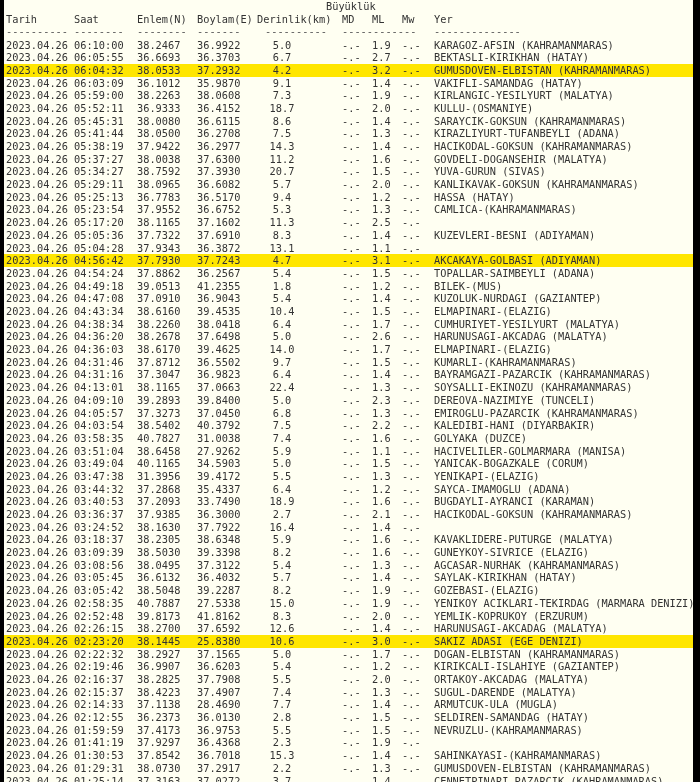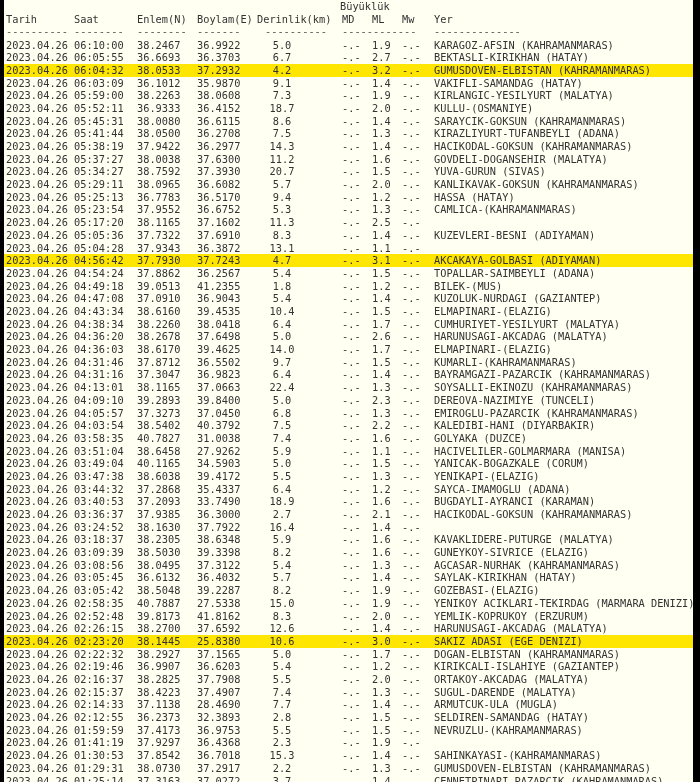--- a/index.html
+++ b/index.html
@@ -23,21 +23,21 @@
   .c.mw { left:398px;text-align:center; }
   .c.yer { left:430px; }
   .hdr { color:#333; }
   .dash { color:#555; }
 </style>
 </head>
 <body>
 
 <div class="page">
   <div class="line hdr" style="top:0px;">
-    <span class="c" style="left:336px;">Büyüklük</span>
+    <span class="c" style="left:322px;">Büyüklük</span>
   </div>
   <div class="line hdr" style="top:13px;">
     <span class="c tarih">Tarih</span>
     <span class="c saat">Saat</span>
     <span class="c enlem">Enlem(N)</span>
     <span class="c boylam">Boylam(E)</span>
     <span class="c" style="left:253px;">Derinlik(km)</span>
     <span class="c md">MD</span>
     <span class="c ml">ML</span>
     <span class="c mw">Mw</span>
@@ -80,39 +80,39 @@
       <div class="line" style="top: 343.06px;"><span class="c tarih">2023.04.26</span><span class="c saat">04:36:03</span><span class="c enlem">38.6170</span><span class="c boylam">39.4625</span><span class="c derin">14.0</span><span class="c md">-.-</span><span class="c ml">1.7</span><span class="c mw">-.-</span><span class="c yer">ELMAPINARI-(ELAZIG)</span></div>
       <div class="line" style="top: 355.75px;"><span class="c tarih">2023.04.26</span><span class="c saat">04:31:46</span><span class="c enlem">37.8712</span><span class="c boylam">36.5502</span><span class="c derin">9.7</span><span class="c md">-.-</span><span class="c ml">1.5</span><span class="c mw">-.-</span><span class="c yer">KUMARLI-(KAHRAMANMARAS)</span></div>
       <div class="line" style="top: 368.44px;"><span class="c tarih">2023.04.26</span><span class="c saat">04:31:16</span><span class="c enlem">37.3047</span><span class="c boylam">36.9823</span><span class="c derin">6.4</span><span class="c md">-.-</span><span class="c ml">1.4</span><span class="c mw">-.-</span><span class="c yer">BAYRAMGAZI-PAZARCIK (KAHRAMANMARAS)</span></div>
       <div class="line" style="top: 381.13px;"><span class="c tarih">2023.04.26</span><span class="c saat">04:13:01</span><span class="c enlem">38.1165</span><span class="c boylam">37.0663</span><span class="c derin">22.4</span><span class="c md">-.-</span><span class="c ml">1.3</span><span class="c mw">-.-</span><span class="c yer">SOYSALLI-EKINOZU (KAHRAMANMARAS)</span></div>
       <div class="line" style="top: 393.82px;"><span class="c tarih">2023.04.26</span><span class="c saat">04:09:10</span><span class="c enlem">39.2893</span><span class="c boylam">39.8400</span><span class="c derin">5.0</span><span class="c md">-.-</span><span class="c ml">2.3</span><span class="c mw">-.-</span><span class="c yer">DEREOVA-NAZIMIYE (TUNCELI)</span></div>
       <div class="line" style="top: 406.51px;"><span class="c tarih">2023.04.26</span><span class="c saat">04:05:57</span><span class="c enlem">37.3273</span><span class="c boylam">37.0450</span><span class="c derin">6.8</span><span class="c md">-.-</span><span class="c ml">1.3</span><span class="c mw">-.-</span><span class="c yer">EMIROGLU-PAZARCIK (KAHRAMANMARAS)</span></div>
       <div class="line" style="top: 419.2px;"><span class="c tarih">2023.04.26</span><span class="c saat">04:03:54</span><span class="c enlem">38.5402</span><span class="c boylam">40.3792</span><span class="c derin">7.5</span><span class="c md">-.-</span><span class="c ml">2.2</span><span class="c mw">-.-</span><span class="c yer">KALEDIBI-HANI (DIYARBAKIR)</span></div>
       <div class="line" style="top: 431.89px;"><span class="c tarih">2023.04.26</span><span class="c saat">03:58:35</span><span class="c enlem">40.7827</span><span class="c boylam">31.0038</span><span class="c derin">7.4</span><span class="c md">-.-</span><span class="c ml">1.6</span><span class="c mw">-.-</span><span class="c yer">GOLYAKA (DUZCE)</span></div>
       <div class="line" style="top: 444.58px;"><span class="c tarih">2023.04.26</span><span class="c saat">03:51:04</span><span class="c enlem">38.6458</span><span class="c boylam">27.9262</span><span class="c derin">5.9</span><span class="c md">-.-</span><span class="c ml">1.1</span><span class="c mw">-.-</span><span class="c yer">HACIVELILER-GOLMARMARA (MANISA)</span></div>
       <div class="line" style="top: 457.27px;"><span class="c tarih">2023.04.26</span><span class="c saat">03:49:04</span><span class="c enlem">40.1165</span><span class="c boylam">34.5903</span><span class="c derin">5.0</span><span class="c md">-.-</span><span class="c ml">1.5</span><span class="c mw">-.-</span><span class="c yer">YANICAK-BOGAZKALE (CORUM)</span></div>
-      <div class="line" style="top: 469.96px;"><span class="c tarih">2023.04.26</span><span class="c saat">03:47:38</span><span class="c enlem">38.6038</span><span class="c boylam">39.4172</span><span class="c derin">5.5</span><span class="c md">-.-</span><span class="c ml">1.3</span><span class="c mw">-.-</span><span class="c yer">YENIKAPI-(ELAZIG)</span></div>
+      <div class="line" style="top: 469.96px;"><span class="c tarih">2023.04.26</span><span class="c saat">03:47:38</span><span class="c enlem">31.3956</span><span class="c boylam">39.4172</span><span class="c derin">5.5</span><span class="c md">-.-</span><span class="c ml">1.3</span><span class="c mw">-.-</span><span class="c yer">YENIKAPI-(ELAZIG)</span></div>
       <div class="line" style="top: 482.65px;"><span class="c tarih">2023.04.26</span><span class="c saat">03:44:32</span><span class="c enlem">37.2868</span><span class="c boylam">35.4337</span><span class="c derin">6.4</span><span class="c md">-.-</span><span class="c ml">1.2</span><span class="c mw">-.-</span><span class="c yer">SAYCA-IMAMOGLU (ADANA)</span></div>
       <div class="line" style="top: 495.34px;"><span class="c tarih">2023.04.26</span><span class="c saat">03:40:53</span><span class="c enlem">37.2093</span><span class="c boylam">33.7490</span><span class="c derin">18.9</span><span class="c md">-.-</span><span class="c ml">1.6</span><span class="c mw">-.-</span><span class="c yer">BUGDAYLI-AYRANCI (KARAMAN)</span></div>
       <div class="line" style="top: 508.03px;"><span class="c tarih">2023.04.26</span><span class="c saat">03:36:37</span><span class="c enlem">37.9385</span><span class="c boylam">36.3000</span><span class="c derin">2.7</span><span class="c md">-.-</span><span class="c ml">2.1</span><span class="c mw">-.-</span><span class="c yer">HACIKODAL-GOKSUN (KAHRAMANMARAS)</span></div>
       <div class="line" style="top: 520.72px;"><span class="c tarih">2023.04.26</span><span class="c saat">03:24:52</span><span class="c enlem">38.1630</span><span class="c boylam">37.7922</span><span class="c derin">16.4</span><span class="c md">-.-</span><span class="c ml">1.4</span><span class="c mw">-.-</span></div>
       <div class="line" style="top: 533.41px;"><span class="c tarih">2023.04.26</span><span class="c saat">03:18:37</span><span class="c enlem">38.2305</span><span class="c boylam">38.6348</span><span class="c derin">5.9</span><span class="c md">-.-</span><span class="c ml">1.6</span><span class="c mw">-.-</span><span class="c yer">KAVAKLIDERE-PUTURGE (MALATYA)</span></div>
       <div class="line" style="top: 546.1px;"><span class="c tarih">2023.04.26</span><span class="c saat">03:09:39</span><span class="c enlem">38.5030</span><span class="c boylam">39.3398</span><span class="c derin">8.2</span><span class="c md">-.-</span><span class="c ml">1.6</span><span class="c mw">-.-</span><span class="c yer">GUNEYKOY-SIVRICE (ELAZIG)</span></div>
       <div class="line" style="top: 558.79px;"><span class="c tarih">2023.04.26</span><span class="c saat">03:08:56</span><span class="c enlem">38.0495</span><span class="c boylam">37.3122</span><span class="c derin">5.4</span><span class="c md">-.-</span><span class="c ml">1.3</span><span class="c mw">-.-</span><span class="c yer">AGCASAR-NURHAK (KAHRAMANMARAS)</span></div>
       <div class="line" style="top: 571.48px;"><span class="c tarih">2023.04.26</span><span class="c saat">03:05:45</span><span class="c enlem">36.6132</span><span class="c boylam">36.4032</span><span class="c derin">5.7</span><span class="c md">-.-</span><span class="c ml">1.4</span><span class="c mw">-.-</span><span class="c yer">SAYLAK-KIRIKHAN (HATAY)</span></div>
       <div class="line" style="top: 584.17px;"><span class="c tarih">2023.04.26</span><span class="c saat">03:05:42</span><span class="c enlem">38.5048</span><span class="c boylam">39.2287</span><span class="c derin">8.2</span><span class="c md">-.-</span><span class="c ml">1.9</span><span class="c mw">-.-</span><span class="c yer">GOZEBASI-(ELAZIG)</span></div>
       <div class="line" style="top: 596.86px;"><span class="c tarih">2023.04.26</span><span class="c saat">02:58:35</span><span class="c enlem">40.7887</span><span class="c boylam">27.5338</span><span class="c derin">15.0</span><span class="c md">-.-</span><span class="c ml">1.9</span><span class="c mw">-.-</span><span class="c yer">YENIKOY ACIKLARI-TEKIRDAG (MARMARA DENIZI)</span></div>
       <div class="line" style="top: 609.55px;"><span class="c tarih">2023.04.26</span><span class="c saat">02:52:48</span><span class="c enlem">39.8173</span><span class="c boylam">41.8162</span><span class="c derin">8.3</span><span class="c md">-.-</span><span class="c ml">2.0</span><span class="c mw">-.-</span><span class="c yer">YEMLIK-KOPRUKOY (ERZURUM)</span></div>
       <div class="line" style="top: 622.24px;"><span class="c tarih">2023.04.26</span><span class="c saat">02:26:15</span><span class="c enlem">38.2700</span><span class="c boylam">37.6592</span><span class="c derin">12.6</span><span class="c md">-.-</span><span class="c ml">1.4</span><span class="c mw">-.-</span><span class="c yer">HARUNUSAGI-AKCADAG (MALATYA)</span></div>
       <div class="line hl" style="top: 634.93px;"><span class="c tarih">2023.04.26</span><span class="c saat">02:23:20</span><span class="c enlem">38.1445</span><span class="c boylam">25.8380</span><span class="c derin">10.6</span><span class="c md">-.-</span><span class="c ml">3.0</span><span class="c mw">-.-</span><span class="c yer">SAKIZ ADASI (EGE DENIZI)</span></div>
       <div class="line" style="top: 647.62px;"><span class="c tarih">2023.04.26</span><span class="c saat">02:22:32</span><span class="c enlem">38.2927</span><span class="c boylam">37.1565</span><span class="c derin">5.0</span><span class="c md">-.-</span><span class="c ml">1.7</span><span class="c mw">-.-</span><span class="c yer">DOGAN-ELBISTAN (KAHRAMANMARAS)</span></div>
       <div class="line" style="top: 660.31px;"><span class="c tarih">2023.04.26</span><span class="c saat">02:19:46</span><span class="c enlem">36.9907</span><span class="c boylam">36.6203</span><span class="c derin">5.4</span><span class="c md">-.-</span><span class="c ml">1.2</span><span class="c mw">-.-</span><span class="c yer">KIRIKCALI-ISLAHIYE (GAZIANTEP)</span></div>
       <div class="line" style="top: 673px;"><span class="c tarih">2023.04.26</span><span class="c saat">02:16:37</span><span class="c enlem">38.2825</span><span class="c boylam">37.7908</span><span class="c derin">5.5</span><span class="c md">-.-</span><span class="c ml">2.0</span><span class="c mw">-.-</span><span class="c yer">ORTAKOY-AKCADAG (MALATYA)</span></div>
       <div class="line" style="top: 685.69px;"><span class="c tarih">2023.04.26</span><span class="c saat">02:15:37</span><span class="c enlem">38.4223</span><span class="c boylam">37.4907</span><span class="c derin">7.4</span><span class="c md">-.-</span><span class="c ml">1.3</span><span class="c mw">-.-</span><span class="c yer">SUGUL-DARENDE (MALATYA)</span></div>
       <div class="line" style="top: 698.38px;"><span class="c tarih">2023.04.26</span><span class="c saat">02:14:33</span><span class="c enlem">37.1138</span><span class="c boylam">28.4690</span><span class="c derin">7.7</span><span class="c md">-.-</span><span class="c ml">1.4</span><span class="c mw">-.-</span><span class="c yer">ARMUTCUK-ULA (MUGLA)</span></div>
-      <div class="line" style="top: 711.07px;"><span class="c tarih">2023.04.26</span><span class="c saat">02:12:55</span><span class="c enlem">36.2373</span><span class="c boylam">32.3893</span><span class="c derin">2.8</span><span class="c md">-.-</span><span class="c ml">1.5</span><span class="c mw">-.-</span><span class="c yer">SELDIREN-SAMANDAG (HATAY)</span></div>
+      <div class="line" style="top: 711.07px;"><span class="c tarih">2023.04.26</span><span class="c saat">02:12:55</span><span class="c enlem">36.2373</span><span class="c boylam">36.0130</span><span class="c derin">2.8</span><span class="c md">-.-</span><span class="c ml">1.5</span><span class="c mw">-.-</span><span class="c yer">SELDIREN-SAMANDAG (HATAY)</span></div>
       <div class="line" style="top: 723.76px;"><span class="c tarih">2023.04.26</span><span class="c saat">01:59:59</span><span class="c enlem">37.4173</span><span class="c boylam">36.9753</span><span class="c derin">5.5</span><span class="c md">-.-</span><span class="c ml">1.5</span><span class="c mw">-.-</span><span class="c yer">NEVRUZLU-(KAHRAMANMARAS)</span></div>
       <div class="line" style="top: 736.45px;"><span class="c tarih">2023.04.26</span><span class="c saat">01:41:19</span><span class="c enlem">37.9297</span><span class="c boylam">36.4368</span><span class="c derin">2.3</span><span class="c md">-.-</span><span class="c ml">1.9</span><span class="c mw">-.-</span></div>
       <div class="line" style="top: 749.14px;"><span class="c tarih">2023.04.26</span><span class="c saat">01:30:53</span><span class="c enlem">37.8542</span><span class="c boylam">36.7018</span><span class="c derin">15.3</span><span class="c md">-.-</span><span class="c ml">1.4</span><span class="c mw">-.-</span><span class="c yer">SAHINKAYASI-(KAHRAMANMARAS)</span></div>
       <div class="line" style="top: 761.83px;"><span class="c tarih">2023.04.26</span><span class="c saat">01:29:31</span><span class="c enlem">38.0730</span><span class="c boylam">37.2917</span><span class="c derin">2.2</span><span class="c md">-.-</span><span class="c ml">1.3</span><span class="c mw">-.-</span><span class="c yer">GUMUSDOVEN-ELBISTAN (KAHRAMANMARAS)</span></div>
       <div class="line" style="top: 774.52px;"><span class="c tarih">2023.04.26</span><span class="c saat">01:25:14</span><span class="c enlem">37.3163</span><span class="c boylam">37.0272</span><span class="c derin">3.7</span><span class="c md">-.-</span><span class="c ml">1.4</span><span class="c mw">-.-</span><span class="c yer">CENNETPINARI-PAZARCIK (KAHRAMANMARAS)</span></div>
     </div>
 </div>
 
 </body></html>

